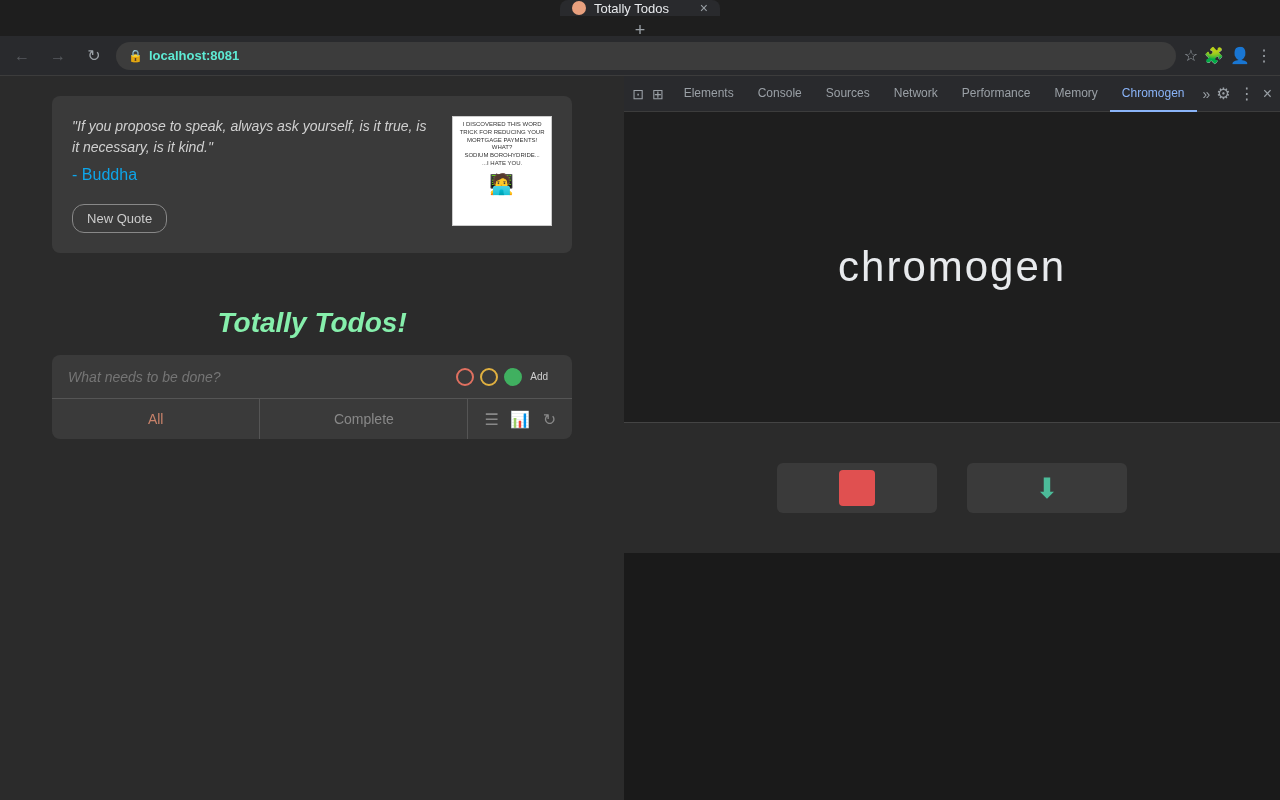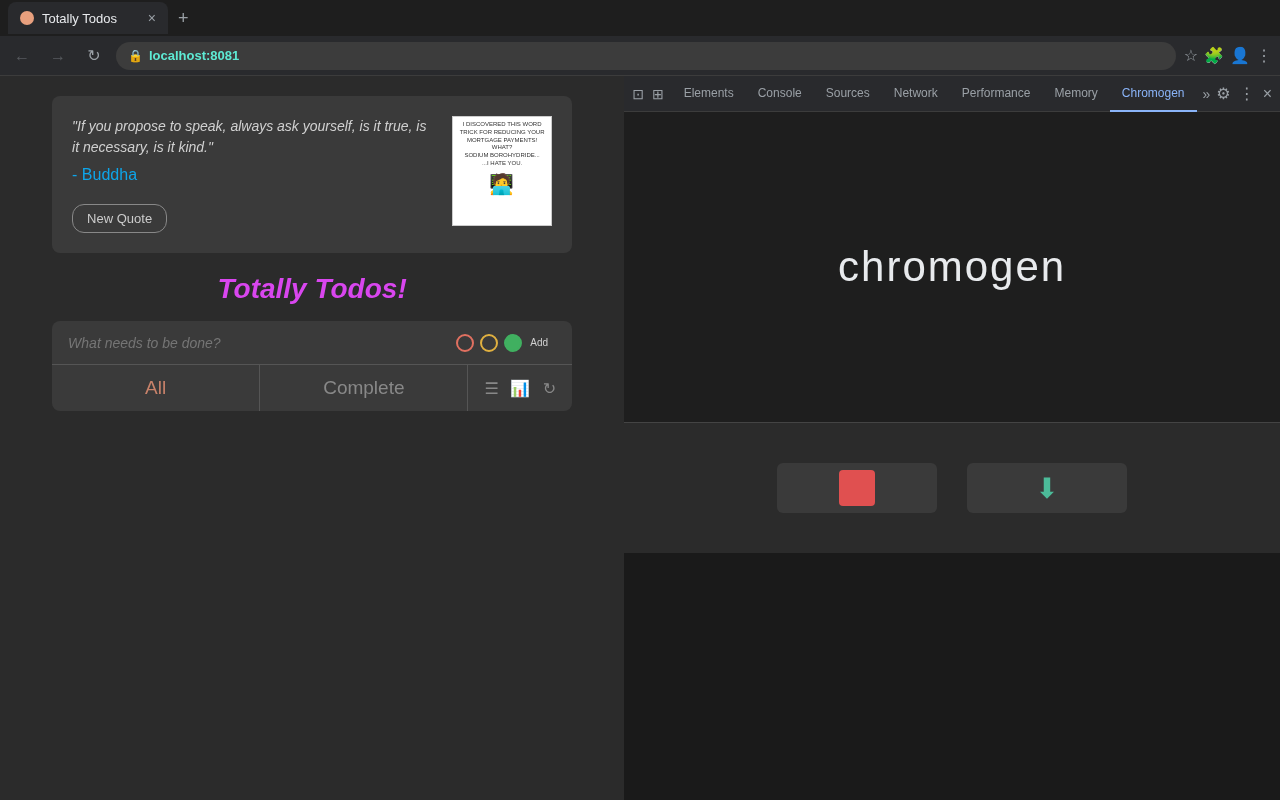--- a/index.html
+++ b/index.html
@@ -13,20 +13,21 @@
       flex-direction: column;
     }
 
     .tab-bar {
       display: flex;
       align-items: center;
       background: #1e1e1e;
       height: 36px;
       padding: 0 8px;
       gap: 4px;
+      flex-direction: column;
     }
 
     .browser-tab {
       display: flex;
       align-items: center;
       background: #292a2d;
       border-radius: 8px 8px 0 0;
       padding: 0 12px;
       height: 32px;
       gap: 8px;
@@ -212,26 +213,27 @@
       font-size: 20px;
     }
 
     
     .todos-section {
       width: 100%;
       max-width: 520px;
     }
 
     .todos-title {
-      color: #d946ef;
+      color: #86efac;
       font-size: 28px;
       font-style: italic;
       font-weight: bold;
       text-align: center;
       margin-bottom: 16px;
+      margin-top: 34px;
     }
 
     .todos-card {
       background: #3a3a3a;
       border-radius: 8px;
       overflow: hidden;
     }
 
     .todo-input-row {
       display: flex;
@@ -280,21 +282,21 @@
     .filter-row {
       display: flex;
       align-items: center;
     }
 
     .filter-tab {
       flex: 1;
       text-align: center;
       padding: 12px;
       color: #888;
-      font-size: 19px;
+      font-size: 14px;
       cursor: pointer;
       border-right: 1px solid #555;
     }
 
     .filter-tab.active { color: #c8826a; }
 
     .filter-icons {
       display: flex;
       align-items: center;
       gap: 12px;

